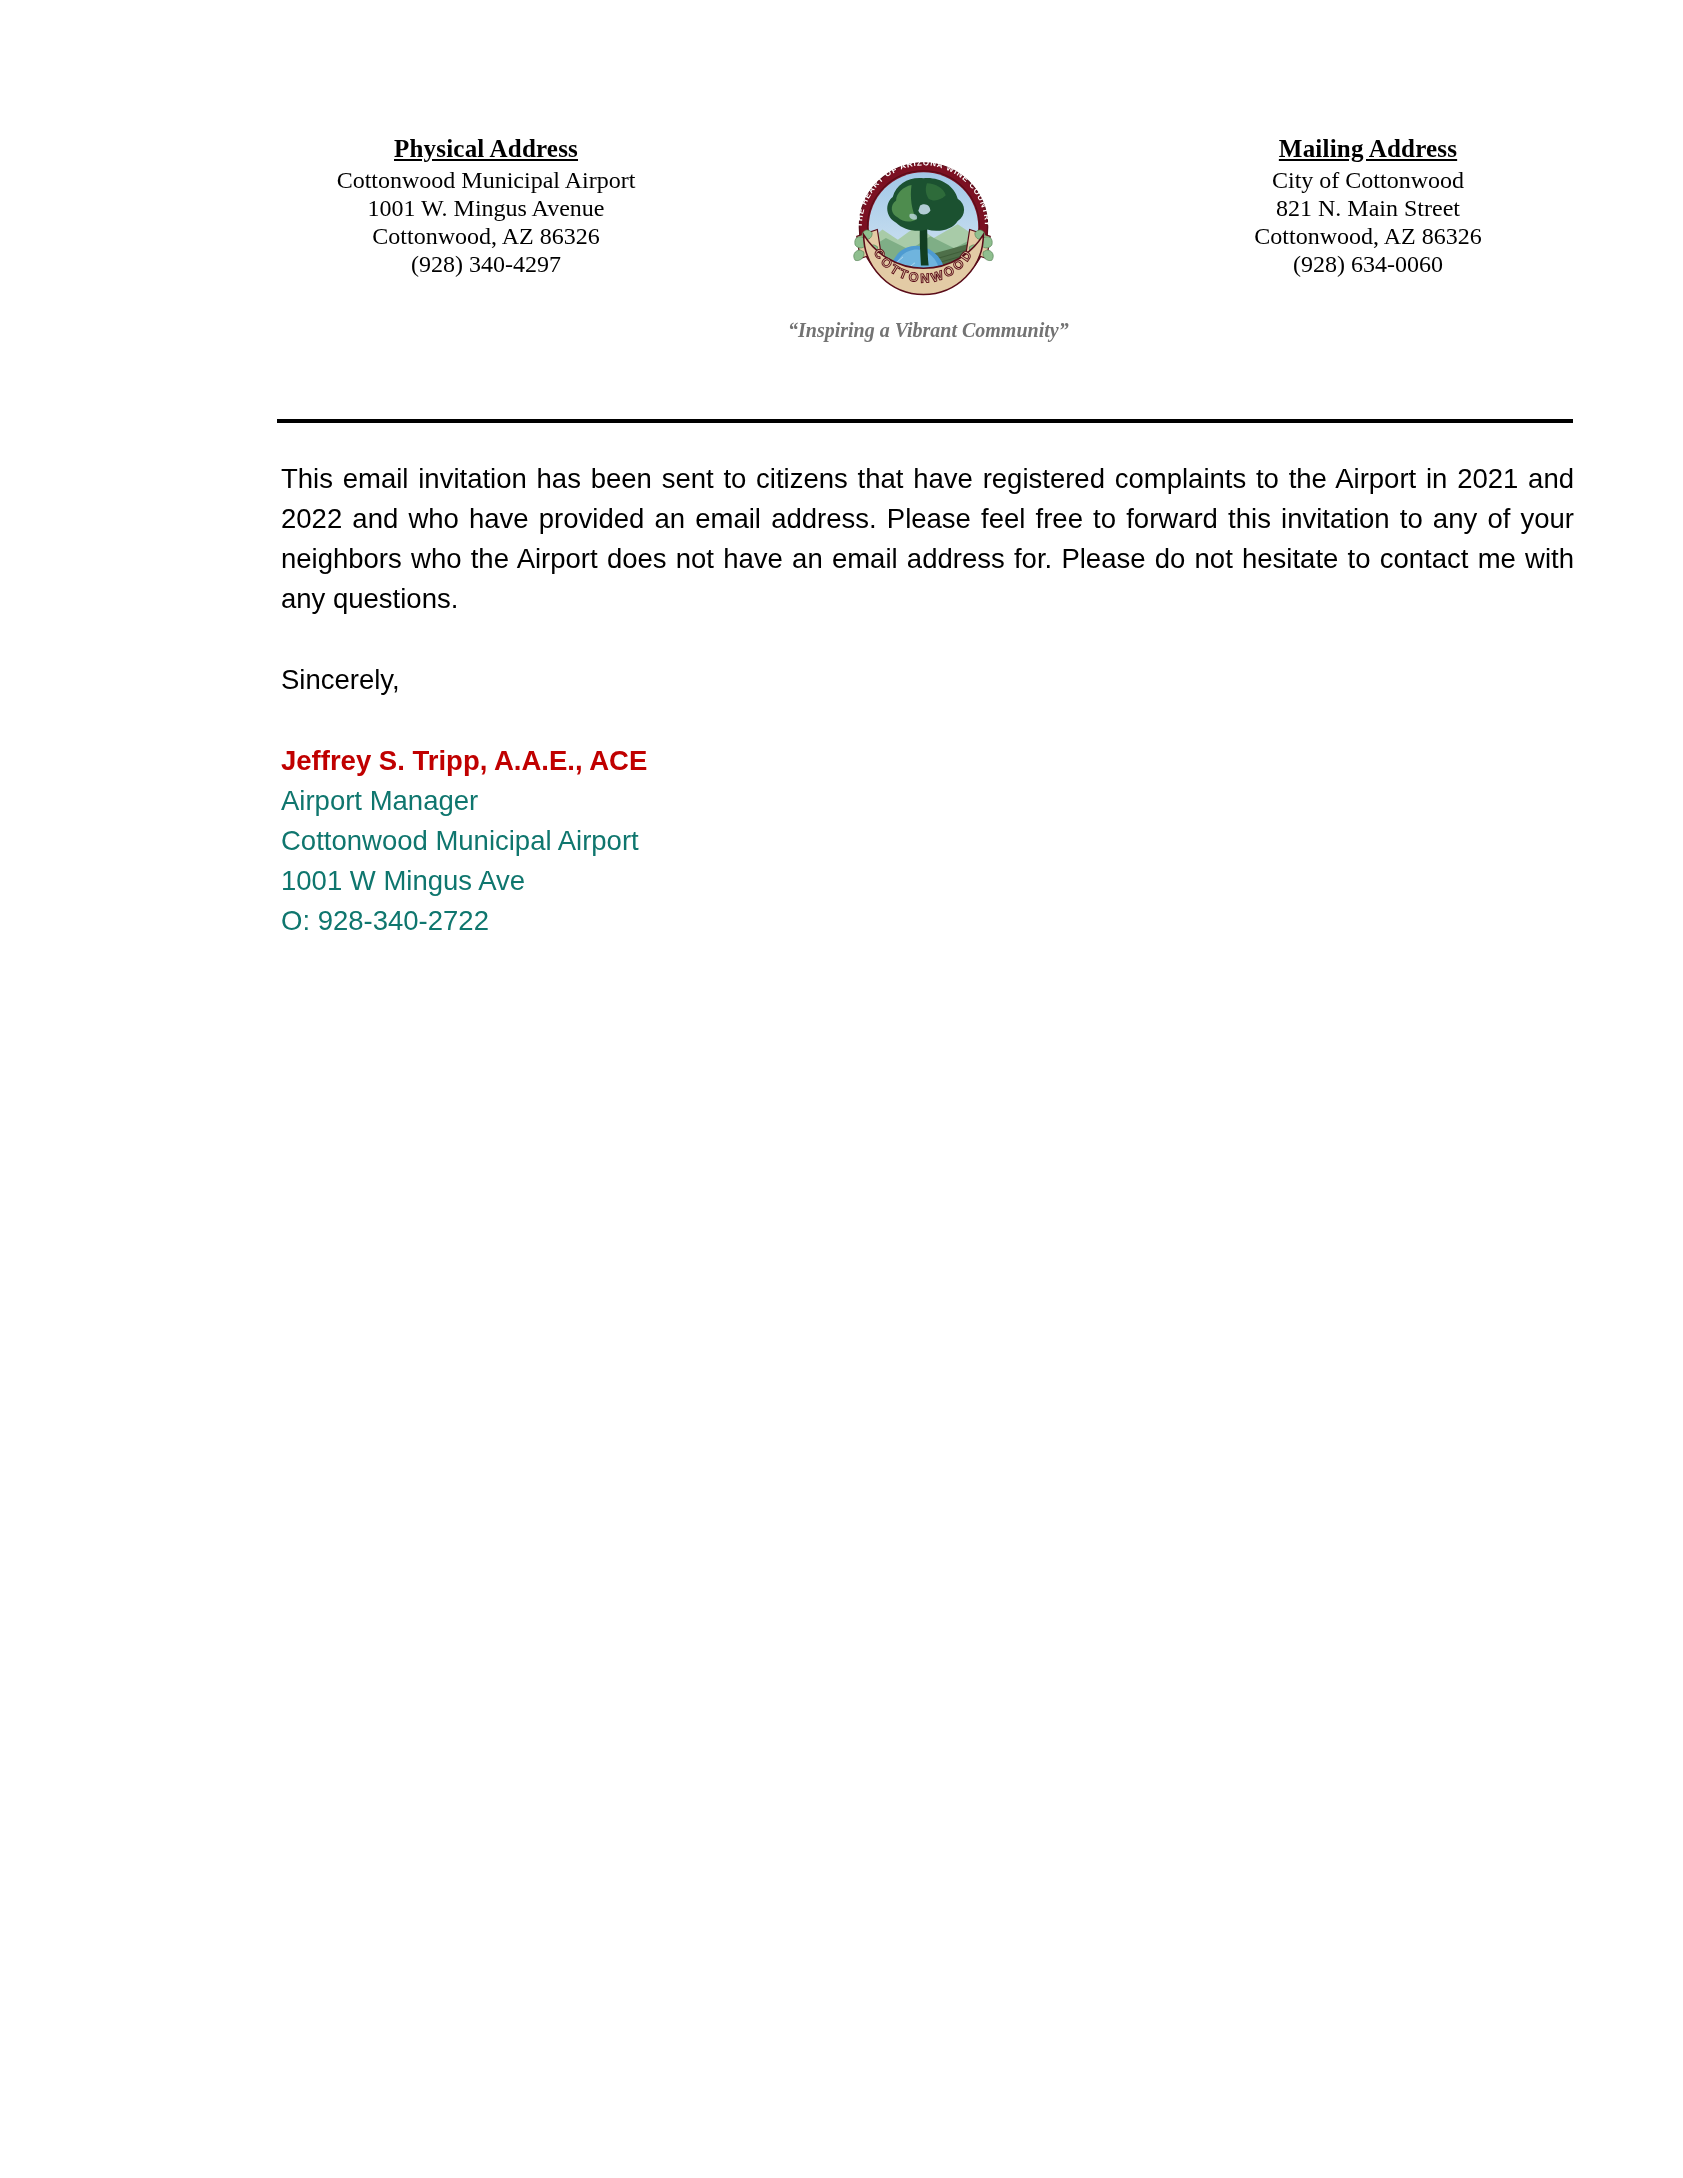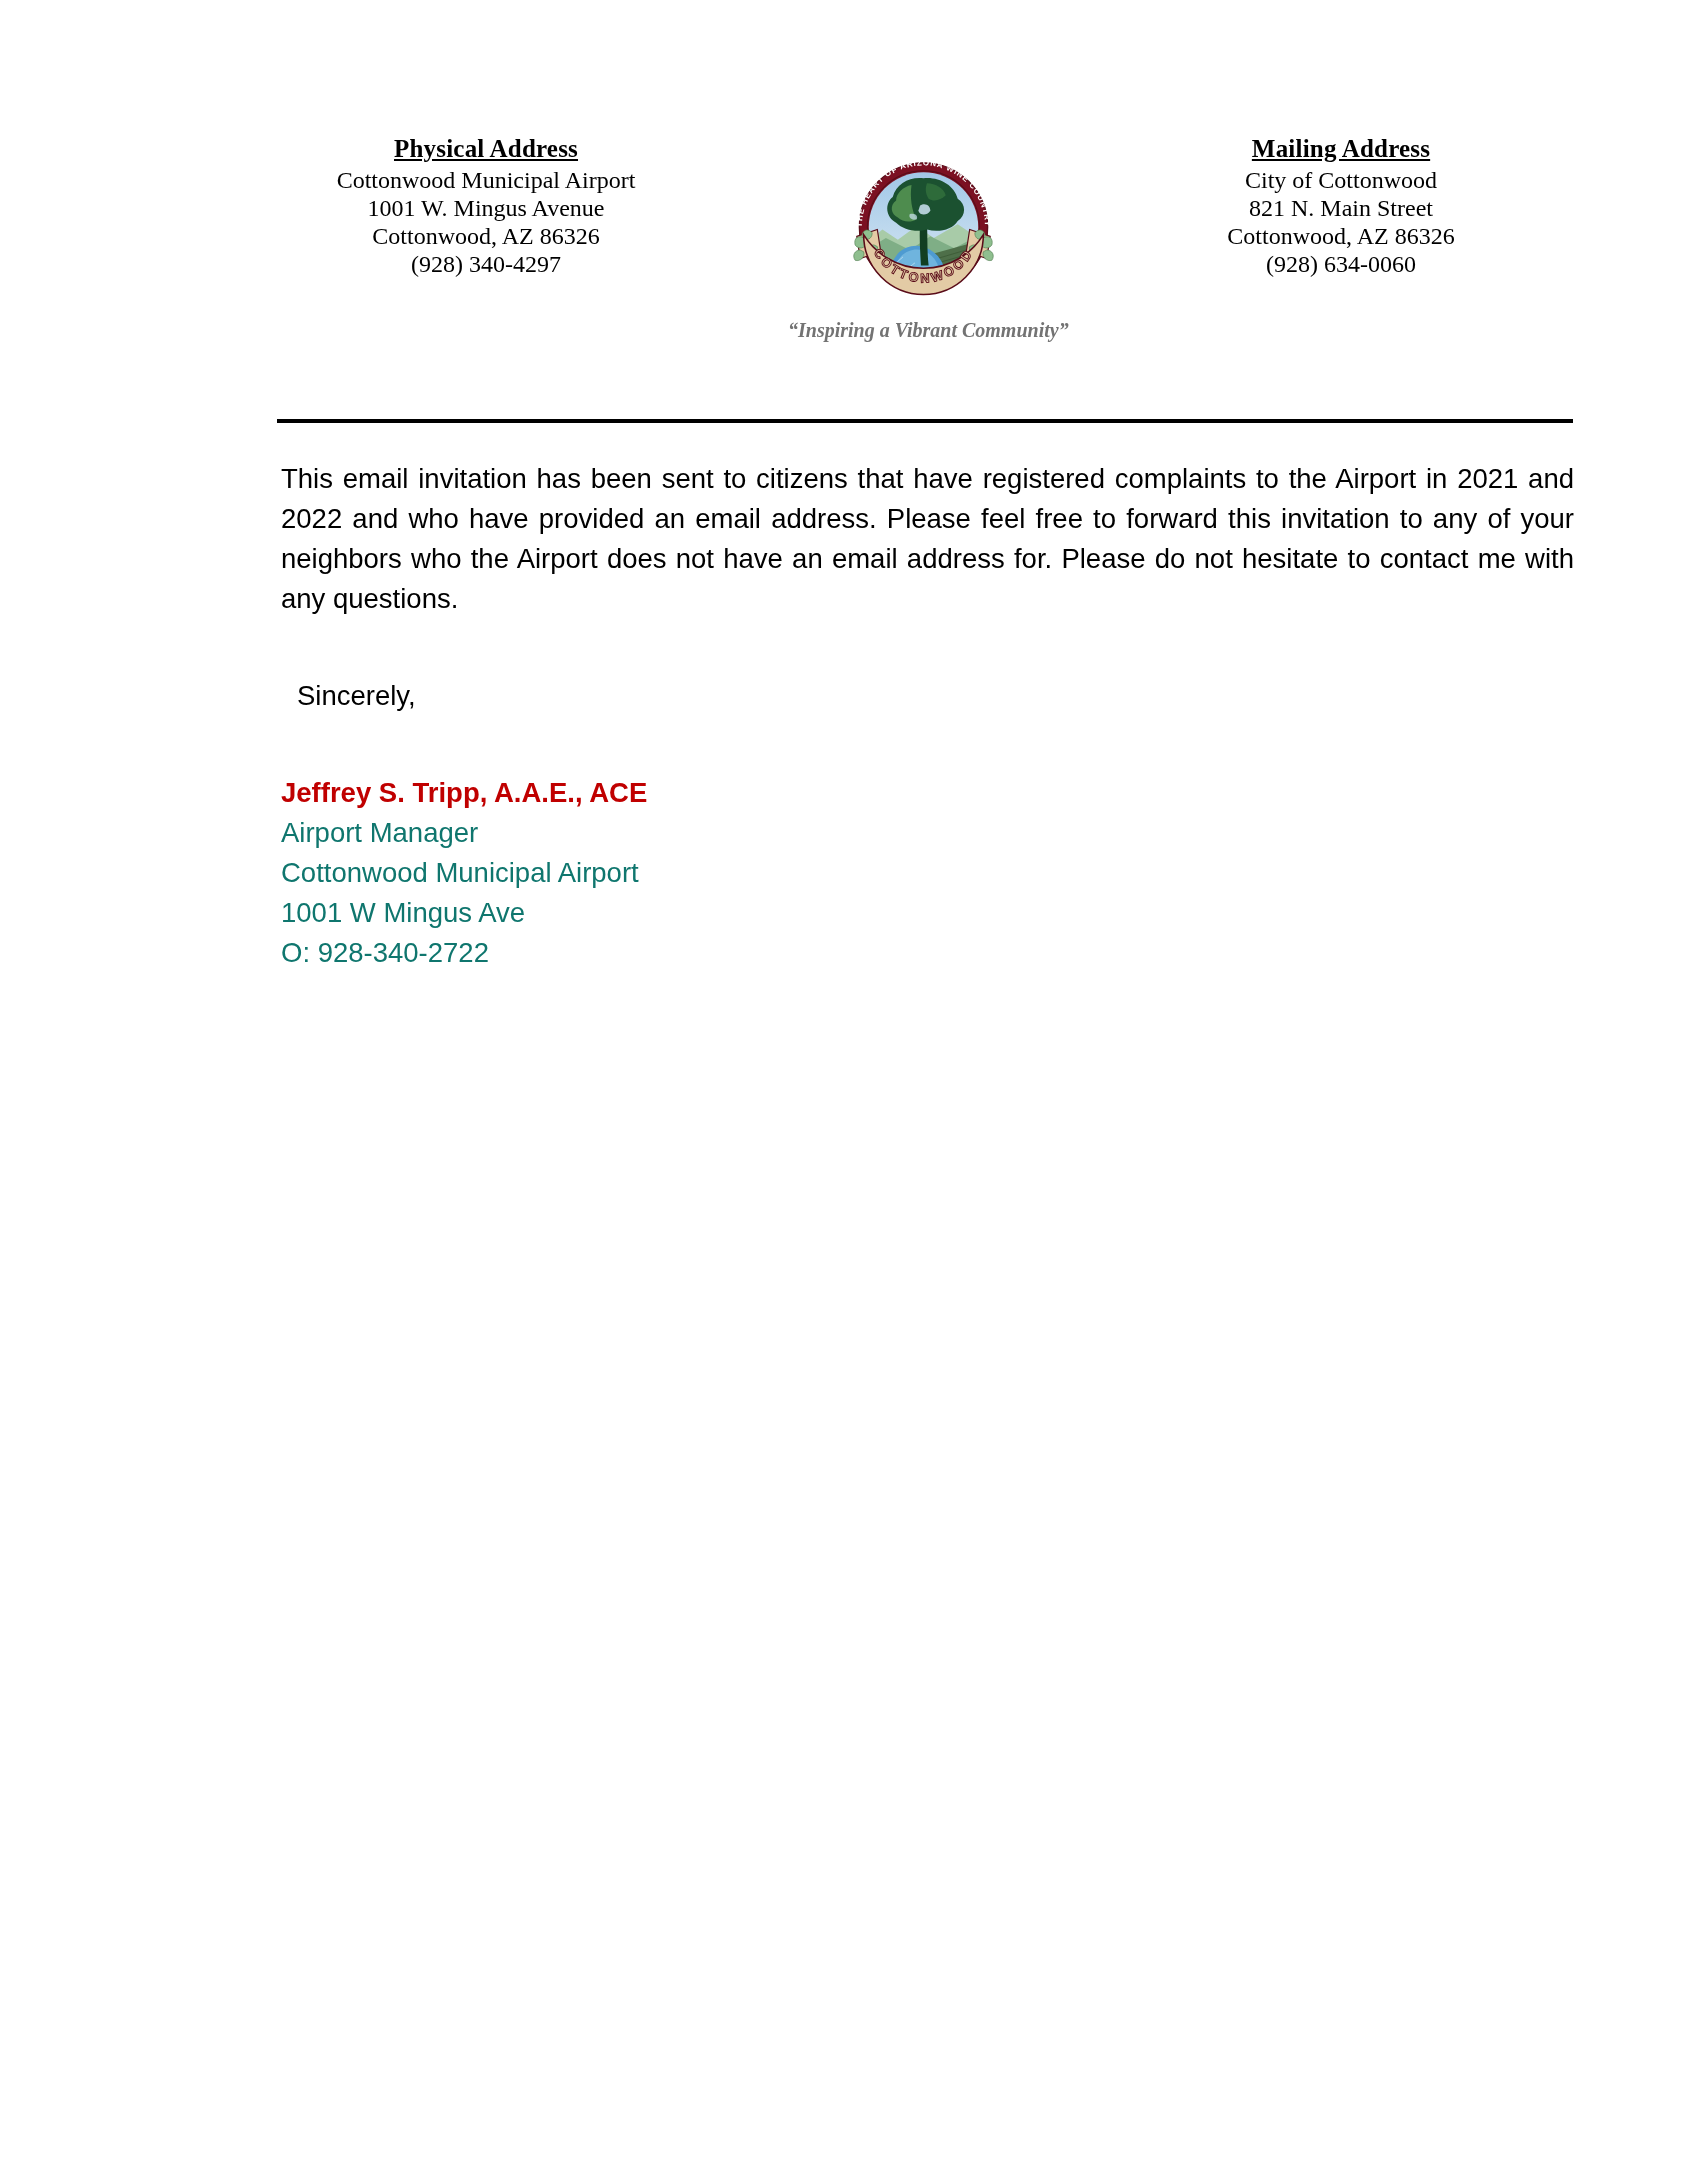--- a/index.html
+++ b/index.html
@@ -32,21 +32,21 @@
     position: absolute;
     top: 0;
     width: 468px;
     text-align: center;
     font-family: "Liberation Serif", serif;
     font-size: 24px;
     line-height: 28px;
     color: #000;
   }
   .addr-left  { left: 171px; }
-  .addr-right { left: 1026px; text-align: center; }
+  .addr-right { left: 1053px; text-align: center; }
   .addr-title {
     font-weight: bold;
     text-decoration: underline;
     font-size: 25px;
     letter-spacing: 0.2px;
     display: inline-block;
     margin-bottom: 2.7px;
   }
   .addr-line { display: block; white-space: nowrap; }
 
@@ -97,21 +97,21 @@
     line-height: 40px;
     text-align: justify;
     color: #000;
     margin: 0;
   }
   .closing {
     font-family: "Liberation Sans", sans-serif;
     font-size: 27.5px;
     line-height: 40px;
     color: #000;
-    margin: 16px;
+    margin: 0;
     padding-top: 41px;
   }
   .sig-block {
     padding-top: 41px;
   }
   .sig-line {
     font-family: "Liberation Sans", sans-serif;
     font-size: 27.5px;
     line-height: 40px;
     color: #0f766e;

